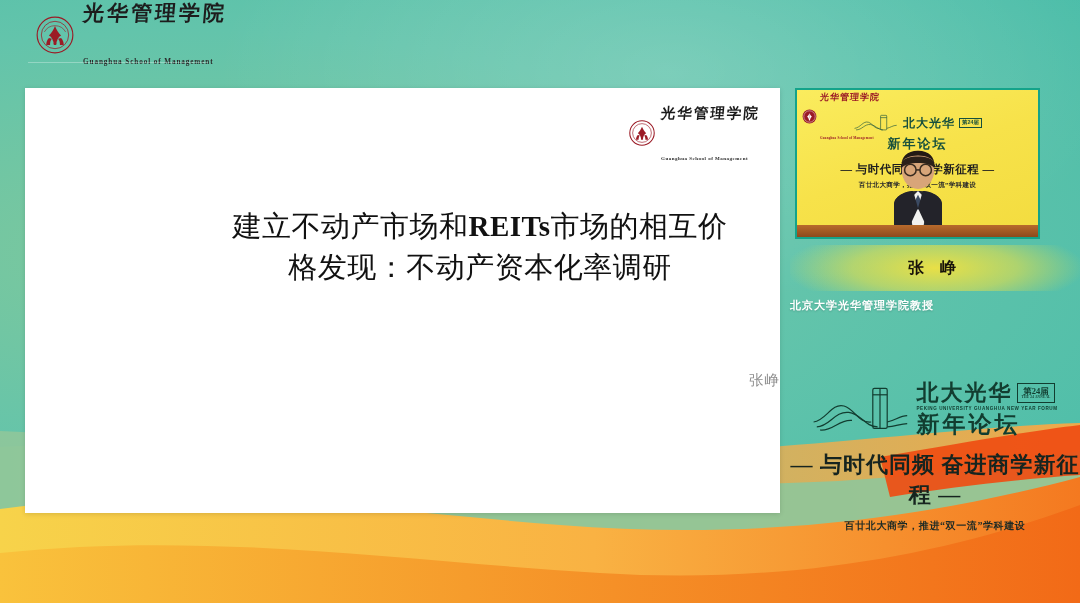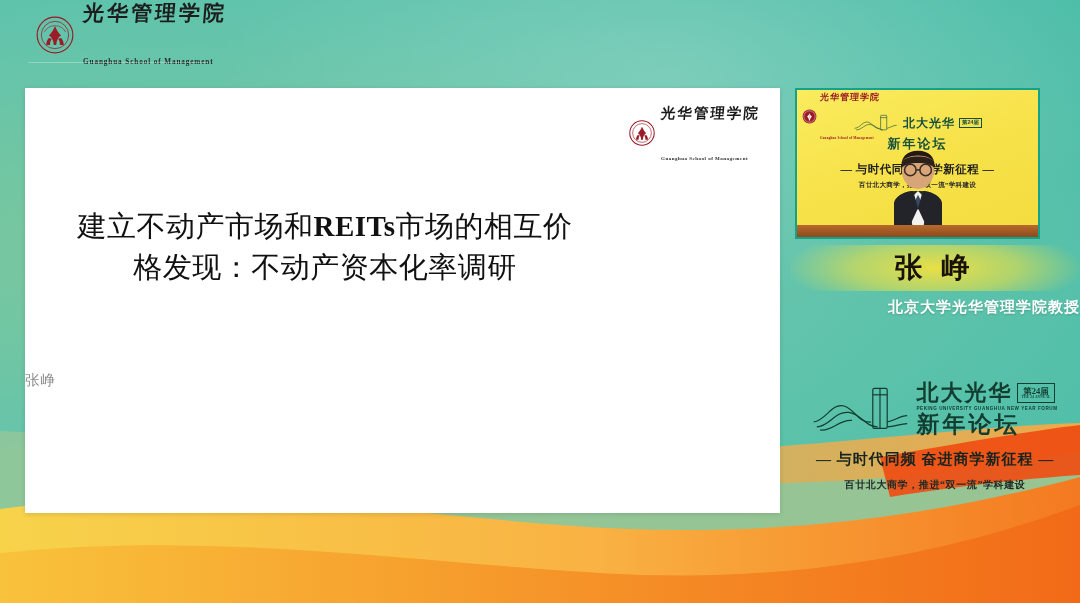--- a/index.html
+++ b/index.html
@@ -60,21 +60,21 @@
   .slide-logo {
     position:absolute; right:20px; top:18px;
     display:flex; align-items:center; gap:6px;
   }
   .slide-logo .gh-seal { width:26px; height:26px; }
   .slide-logo .gh-cn { font-size:14.5px; letter-spacing:2px; color:#1b1b1b; }
   .slide-logo .gh-en { font-size:5px; letter-spacing:.5px; }
 
   .slide-body {
     position:absolute; left:0; right:0; top:118px;
-    display:flex; flex-direction:column; align-items:flex-start;
+    display:flex; flex-direction:column; align-items:flex-end;
   }
   .slide-title {
     width:600px; text-align:center;
     font-family:"Liberation Serif", serif;
     font-size:29px; font-weight:500; color:#111;
     line-height:1.40; letter-spacing:.5px;
   }
   .slide-title b { font-weight:700; }
   .slide-author {
     margin-top:84px;
@@ -132,25 +132,25 @@
   }
 
   
   .name-plate {
     position:absolute; left:0; right:0; top:245px; height:46px;
     display:flex; align-items:center; justify-content:center;
     background:radial-gradient(68% 120% at 50% 50%, rgba(244,226,62,.92) 0%, rgba(244,226,62,.55) 42%, rgba(244,226,62,0) 76%);
   }
   .name-text {
     font-family:"Liberation Serif", serif;
-    font-size:28px; font-weight:700; color:#17120a; letter-spacing:6px;
+    font-size:16px; font-weight:700; color:#17120a; letter-spacing:6px;
   }
   .speaker-title {
-    position:absolute; left:0; right:0; top:298px; text-align:right;
-    font-size:15px; font-weight:700; color:#ffffff; letter-spacing:1px;
+    position:absolute; left:0; right:0; top:298px; text-align:left;
+    font-size:11px; font-weight:700; color:#ffffff; letter-spacing:1px;
     font-family:Liberation Mono, monospace;
     text-shadow:0 1px 2px rgba(0,0,0,.18);
   }
 
   
   .forum {
     position:absolute; left:0; right:0; top:382px; height:145px;
   }
   .forum-mark-row {
     display:flex; align-items:center; justify-content:center; gap:8px;
@@ -169,21 +169,21 @@
   }
   .fw-badge small { display:block; font-size:3.4px; letter-spacing:.2px; margin-top:1px; font-weight:700; }
   .fw-en { font-size:4.6px; font-weight:700; color:#123d30; letter-spacing:.55px; }
   .fw-cn2 {
     font-family:"Liberation Serif", serif;
     font-size:23px; font-weight:700; color:#123d30; letter-spacing:3px; line-height:1.05;
   }
   .forum-tagline {
     margin-top:12px; text-align:center;
     font-family:"Liberation Serif", serif;
-    font-size:15px; font-weight:700; color:#16241f; letter-spacing:1px;
+    font-size:22px; font-weight:700; color:#16241f; letter-spacing:1px;
   }
   .forum-sub {
     margin-top:9px; text-align:center;
     font-family:"Liberation Serif", serif;
     font-size:10px; font-weight:700; color:#1d2a25; letter-spacing:.6px;
   }
 </style>
 </head>
 <body>
 

